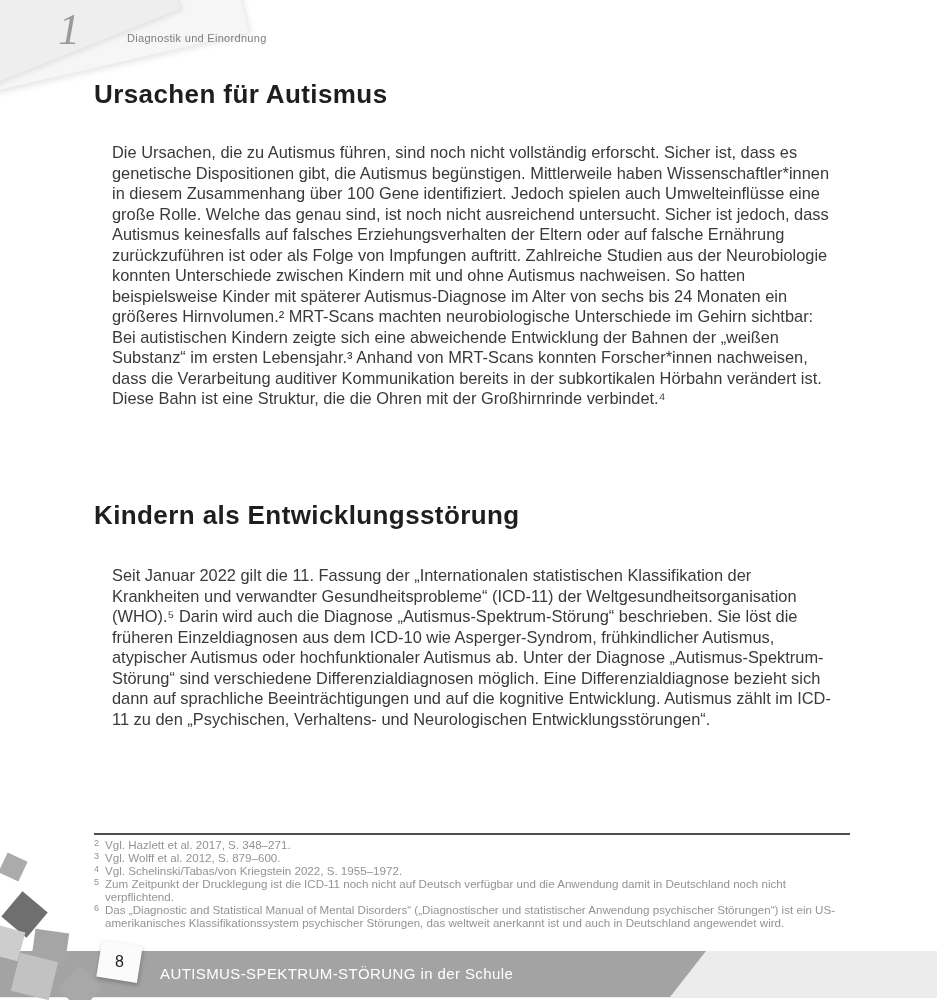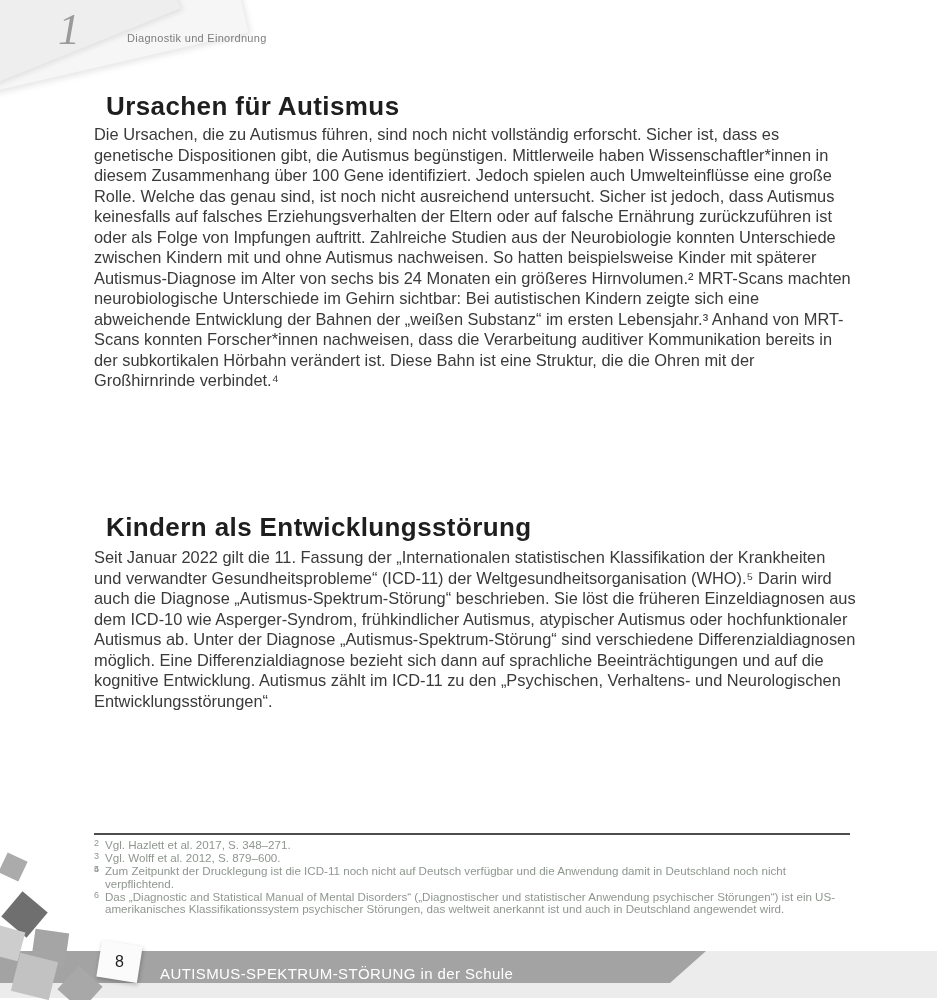--- a/index.html
+++ b/index.html
@@ -20,38 +20,38 @@
     font-style:italic;font-size:44px;color:#9a9a9a;line-height:1;
   }
   .running-header{
     position:absolute;left:127px;top:32px;font-size:11px;color:#7d7d7d;
     letter-spacing:.3px;
   }
   
   .content{position:absolute;left:94px;width:762px;}
   .h-main{
     font-size:26px;font-weight:bold;color:#1e1e1e;letter-spacing:.4px;
-    margin:12px;line-height:1.1;
+    margin:0;line-height:1.1;
   }
   .h1-pos{top:80px;}
   .h2-pos{top:501px;}
   .body-text{font-size:16.4px;line-height:20.5px;color:#3a3a3a;margin:0;}
   .p1-pos{top:124px;}
   .p2-pos{top:547px;}
-  .body-text p{margin:0;}
+  .body-text p{margin:18px;}
   
   .fn-rule{position:absolute;left:94px;top:833px;width:756px;height:2px;background:#4d4d4d;}
   .footnotes{position:absolute;left:94px;top:839px;width:748px;
     font-size:11.6px;line-height:12.6px;color:#8f968f;}
   .footnote{position:relative;padding-left:11px;margin:0 0 .5px 0;}
   .fn-marker{position:absolute;left:0;top:-2px;font-size:9px;}
   
   .footer-banner{position:absolute;left:0;top:951px;width:937px;height:47px;background:#ececec;}
   .banner-dark{
-    position:absolute;left:0;top:0;width:706px;height:32px;background:#a3a3a3;
+    position:absolute;left:0;top:0;width:706px;height:46px;background:#a3a3a3;
     clip-path:polygon(0 0,100% 0,calc(100% - 36px) 100%,0 100%);
   }
   .banner-label{
     position:absolute;left:160px;top:14px;color:#ffffff;font-size:15px;
     letter-spacing:.4px;
   }
   .page-number-box{
     position:absolute;left:99px;top:943px;width:41px;height:37px;background:#fbfbfb;
     transform:rotate(9deg);box-shadow:1px 2px 4px rgba(0,0,0,.25);
     display:flex;align-items:center;justify-content:center;
@@ -92,20 +92,21 @@
     <div class="footnote">
       <span class="fn-marker">2</span>
       <span>Vgl. Hazlett et al. 2017, S. 348–271.</span>
     </div>
     <div class="footnote">
       <span class="fn-marker">3</span>
       <span>Vgl. Wolff et al. 2012, S. 879–600.</span>
     </div>
     <div class="footnote">
       <span class="fn-marker">4</span>
+      <span>Vgl. Schelinski/Tabas/von Kriegstein 2022, S. 1955–1972.</span>
     </div>
     <div class="footnote">
       <span class="fn-marker">5</span>
       <span>Zum Zeitpunkt der Drucklegung ist die ICD-11 noch nicht auf Deutsch verfügbar und die Anwendung damit in Deutschland noch nicht verpflichtend.</span>
     </div>
     <div class="footnote">
       <span class="fn-marker">6</span>
       <span>Das „Diagnostic and Statistical Manual of Mental Disorders“ („Diagnostischer und statistischer Anwendung psychischer Störungen“) ist ein US-amerikanisches Klassifikationssystem psychischer Störungen, das weltweit anerkannt ist und auch in Deutschland angewendet wird.</span>
     </div>
   </div>

